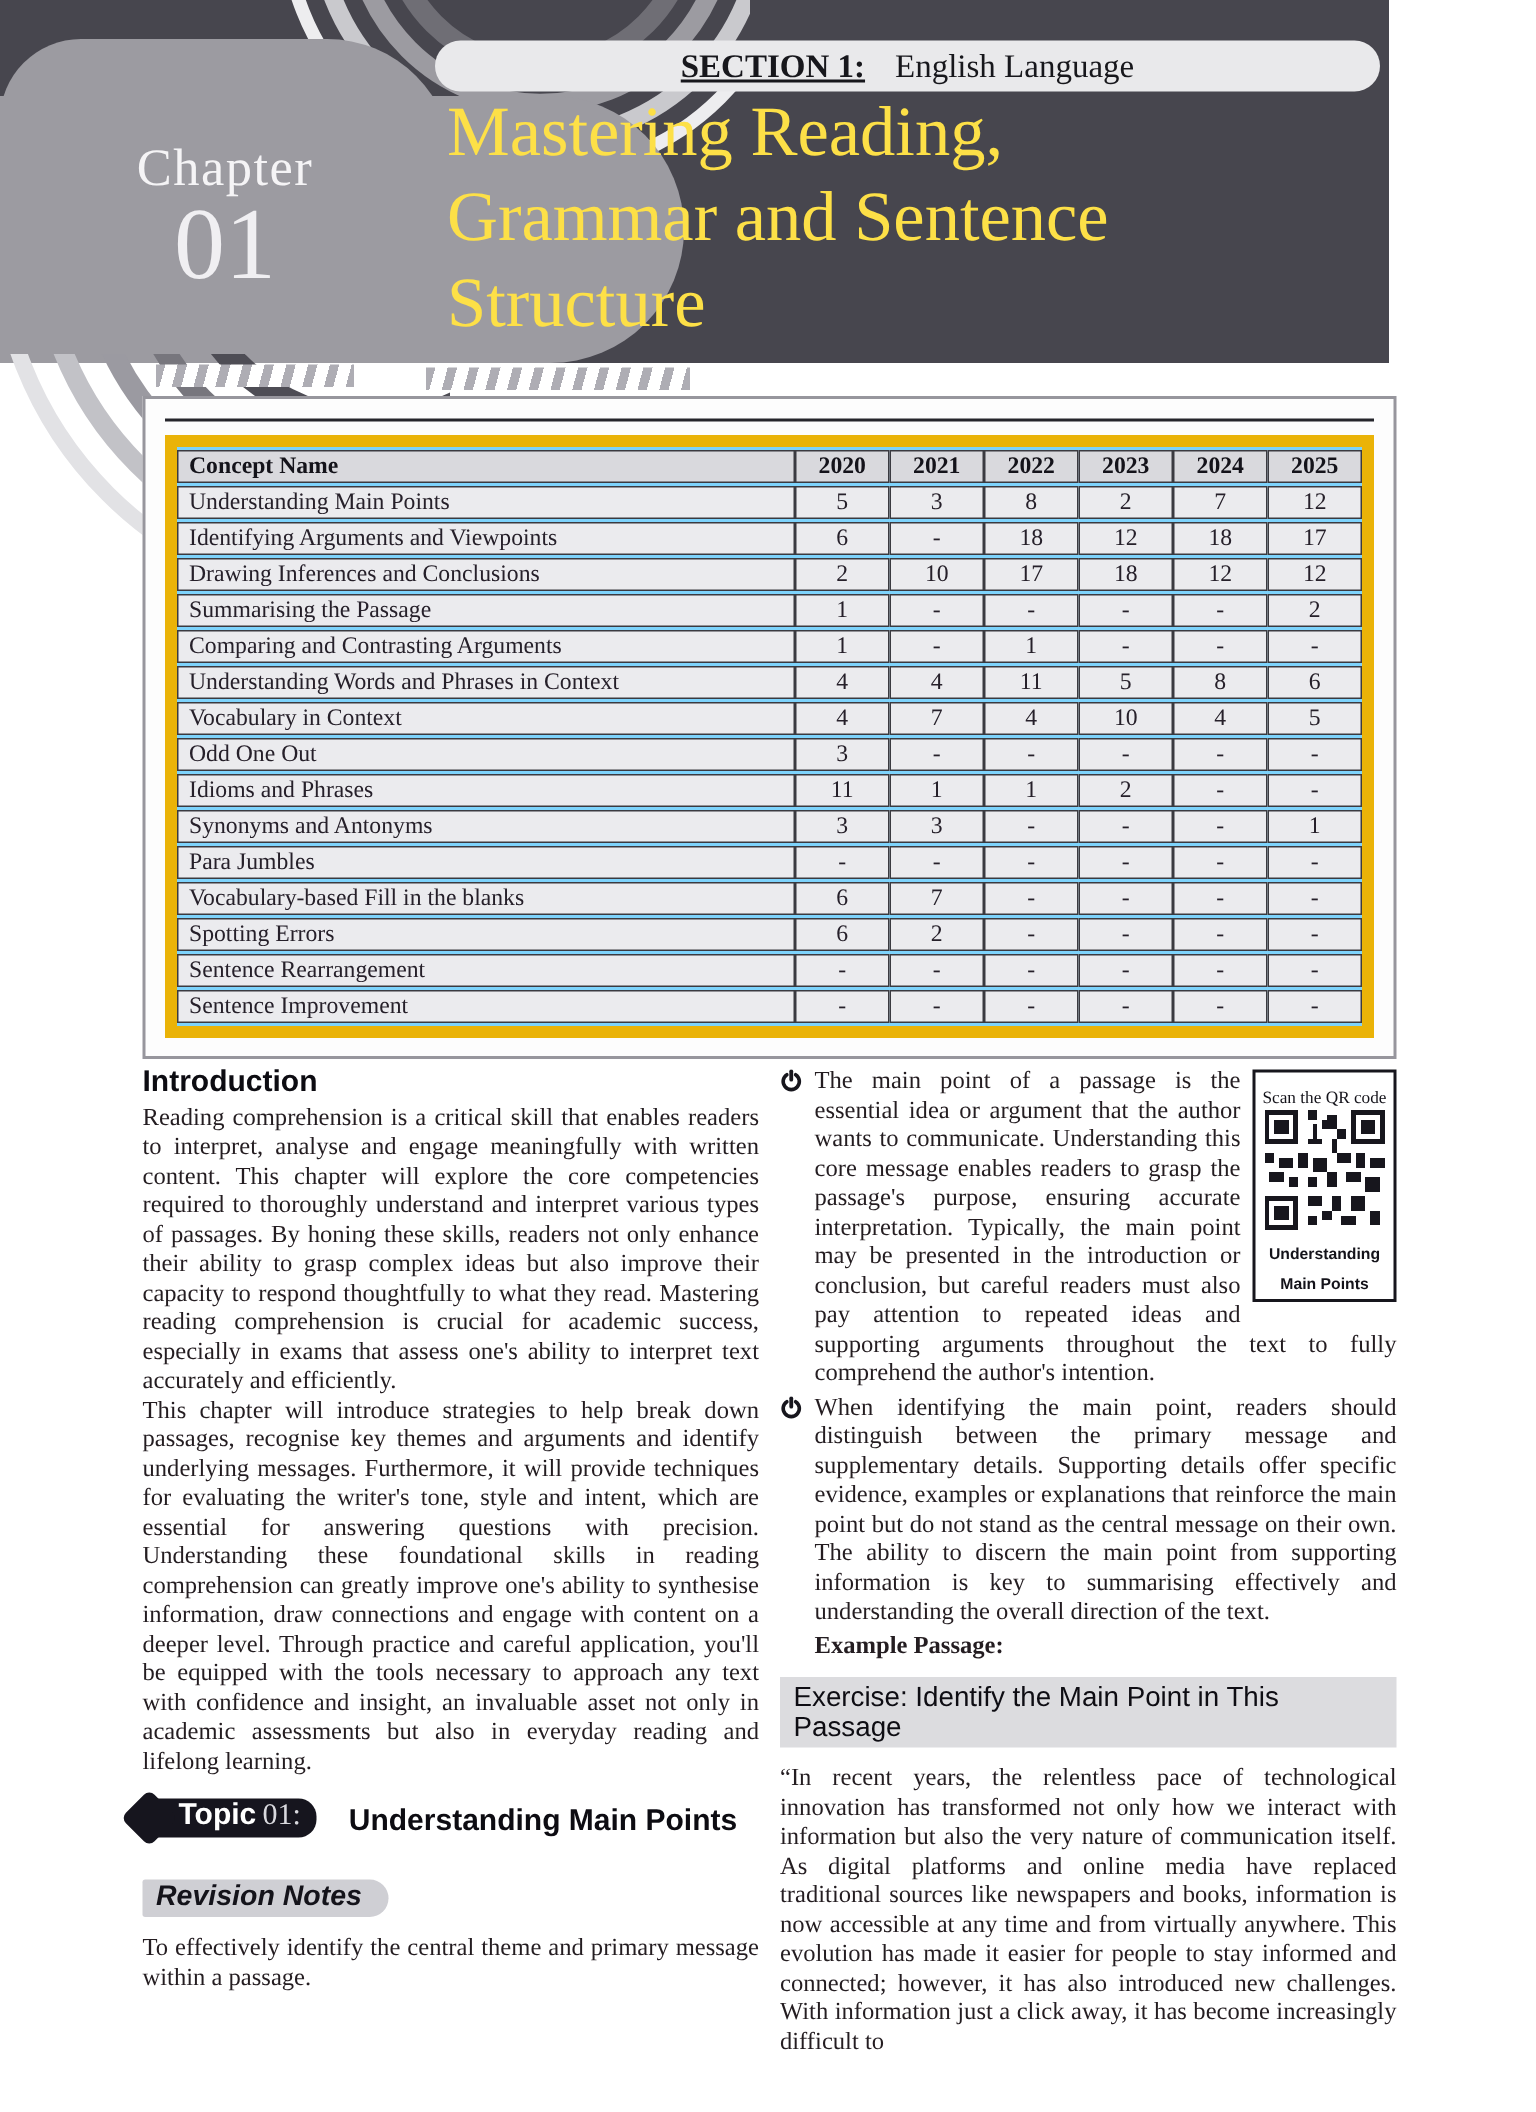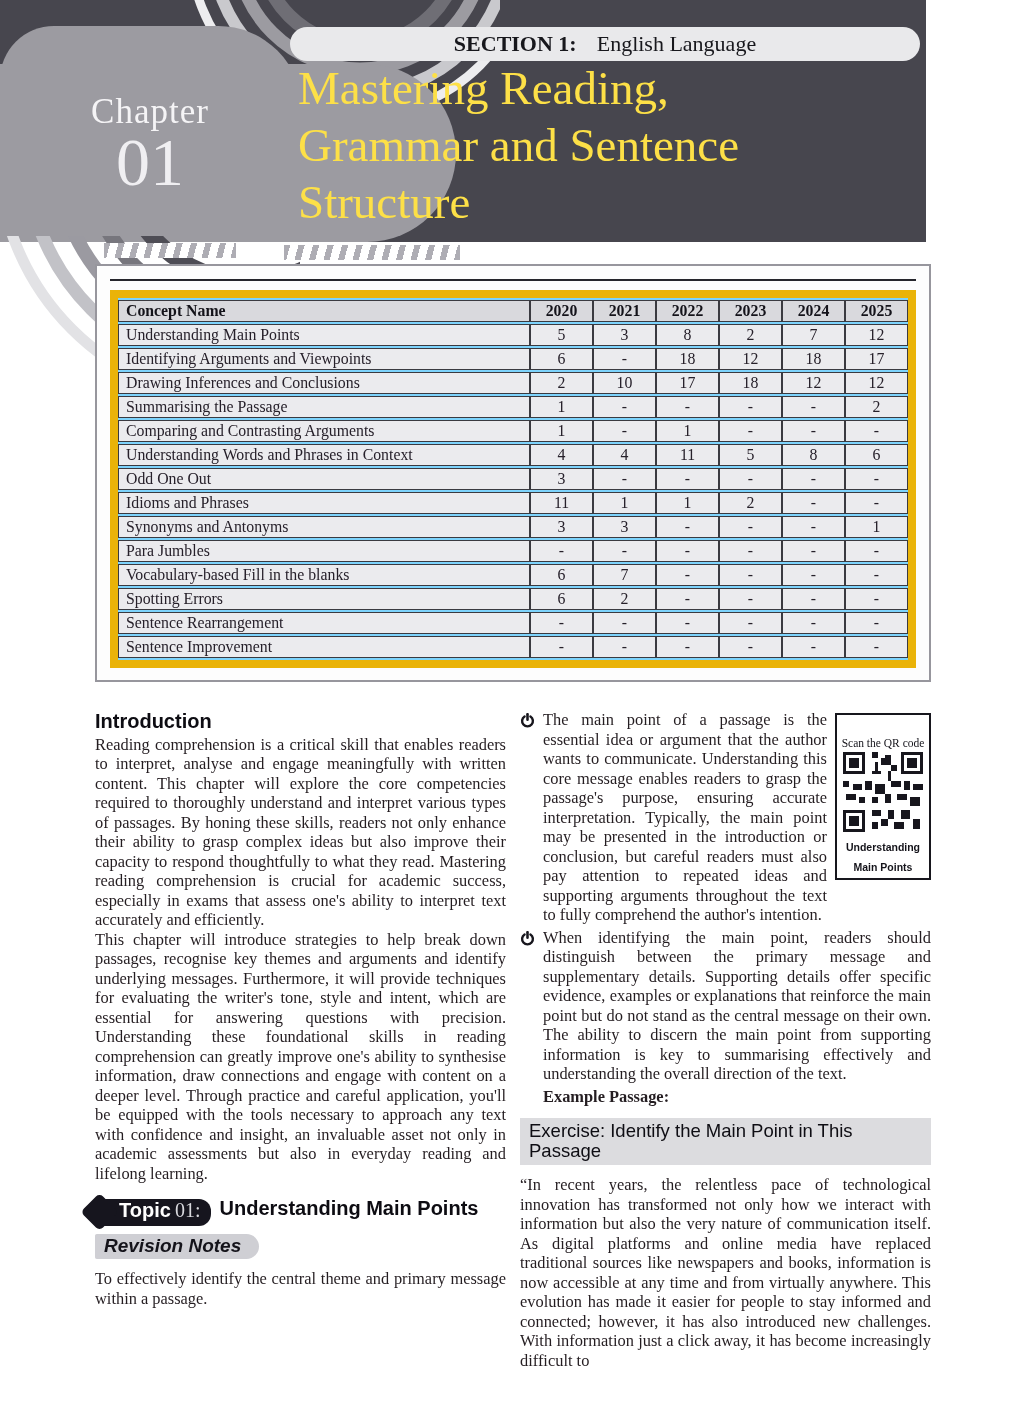--- a/index.html
+++ b/index.html
@@ -14,21 +14,21 @@
             background:#9c9ba1; border-radius:54px 84px 0 0; }
   .blob-b { position:absolute; left:0; top:64px; width:456px; height:178px;
             background:#9c9ba1; border-radius:0 90px 90px 0; }
   .chapter-label { position:absolute; left:0; top:92px; width:300px; text-align:center;
             font-size:35px; font-weight:normal; color:#f5f4f6; letter-spacing:1px; }
   .chapter-number { position:absolute; left:0; top:128px; width:300px; text-align:center;
             font-size:68px; color:#f0eff2; line-height:1; }
   .section-pill { position:absolute; left:290px; top:27px; width:630px; height:34px;
             background:#e9e9eb; border-radius:17px; display:flex; align-items:center; justify-content:center;
             font-size:22px; color:#17171c; }
-  .section-pill b { margin-right:20px; }
+  .section-pill b { margin-right:20px;text-decoration:underline; }
   .banner-title { position:absolute; right:8px; top:60px; width:620px; text-align:left;
             font-size:47px; line-height:57px; color:#fde047; }
 
   
   .fan { position:absolute; left:0; top:236px; }
   .stripe { position:absolute; height:15px;
             background:repeating-linear-gradient(105deg, #aeadb4 0 6px, #ffffff 6px 14px); }
   .stripe-a { left:104px; top:243px; width:132px; }
   .stripe-b { left:284px; top:245px; width:176px; }
 
@@ -45,40 +45,40 @@
   table.trend td { background:#ebebee; color:#26202a; }
 
   
   .col { position:absolute; width:411px; font-size:16.4px; line-height:19.5px; }
   .col-left  { left:95px;  top:712px; }
   .col-right { left:520px; top:710px; }
   .col p { text-align:justify; }
   h3.sans { font-family:"Liberation Sans", sans-serif; font-size:20px; color:#0d0c12; margin:0 0 3px; }
 
   
-  .topic-row { display:flex; align-items:flex-start; gap:9px; margin:16px 0 8px; }
+  .topic-row { display:flex; align-items:flex-end; gap:22px; margin:16px 0 28px; }
   .topic-badge { position:relative; background:#16151e; color:#ffffff; border-radius:4px 12px 12px 4px;
             padding:2px 10px 4px 24px; white-space:nowrap; }
   .topic-diamond { position:absolute; left:-9px; top:50%; width:27px; height:27px;
             transform:translateY(-50%) rotate(45deg); background:#16151e; border-radius:5px; }
   .topic-word { position:relative; font-family:"Liberation Sans", sans-serif; font-weight:bold; font-size:20px; }
   .topic-num  { position:relative; font-size:20px; color:#d9d9de; }
   .topic-title { font-family:"Liberation Sans", sans-serif; font-weight:bold; font-size:20px; color:#0d0c12; }
 
   .revision-badge { display:inline-block; background:#cfcfd4; color:#14131a;
             font-family:"Liberation Sans", sans-serif; font-weight:bold; font-size:19px;
             padding:2px 18px 4px 9px; border-radius:2px 14px 14px 2px; margin:0 0 10px;font-style:italic; }
 
   
   .bullet { display:flex; gap:7px; margin-bottom:3px; }
   .bullet .bicon { flex:0 0 16px; padding-top:3px; }
   .bullet .btext { text-align:justify; }
 
   .qrbox { float:right; width:96px; border:2px solid #17161d; background:#ffffff;
-            margin:3px 0 13px 8px; padding:17px 3px 3px; text-align:center; }
+            margin:3px 0 13px 8px; padding:5px 3px 3px; text-align:center; }
   .qrbox .qr-title { font-size:11.5px; line-height:14px; color:#14131a; }
   .qrbox .qr-caption { font-family:"Liberation Sans", sans-serif; font-weight:bold;
             font-size:10.5px; line-height:12px; color:#14131a; }
   .example-label { font-weight:bold; margin-left:23px; margin-top:2px; }
 
   .exercise-bar { background:#dcdcdf; font-family:"Liberation Sans", sans-serif; font-weight:normal;
             font-size:18.5px; color:#0e0d13; padding:3px 9px 5px; margin:12px 0 10px; }
 </style>
 </head>
 <body>
@@ -178,20 +178,29 @@
             <td class="val">-</td>
           </tr>
           <tr>
             <td>Understanding Words and Phrases in Context</td>
             <td class="val">4</td>
             <td class="val">4</td>
             <td class="val">11</td>
             <td class="val">5</td>
             <td class="val">8</td>
             <td class="val">6</td>
+          </tr>
+          <tr>
+            <td>Vocabulary in Context</td>
+            <td class="val">4</td>
+            <td class="val">7</td>
+            <td class="val">4</td>
+            <td class="val">10</td>
+            <td class="val">4</td>
+            <td class="val">5</td>
           </tr>
           <tr>
             <td>Odd One Out</td>
             <td class="val">3</td>
             <td class="val">-</td>
             <td class="val">-</td>
             <td class="val">-</td>
             <td class="val">-</td>
             <td class="val">-</td>
           </tr>

